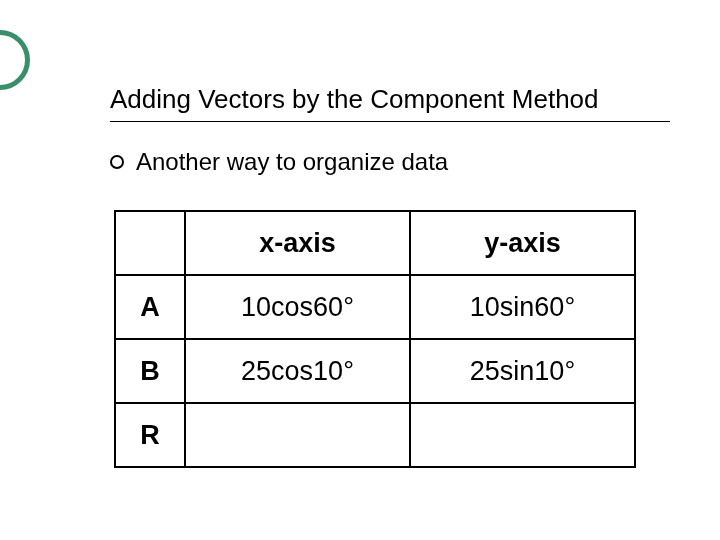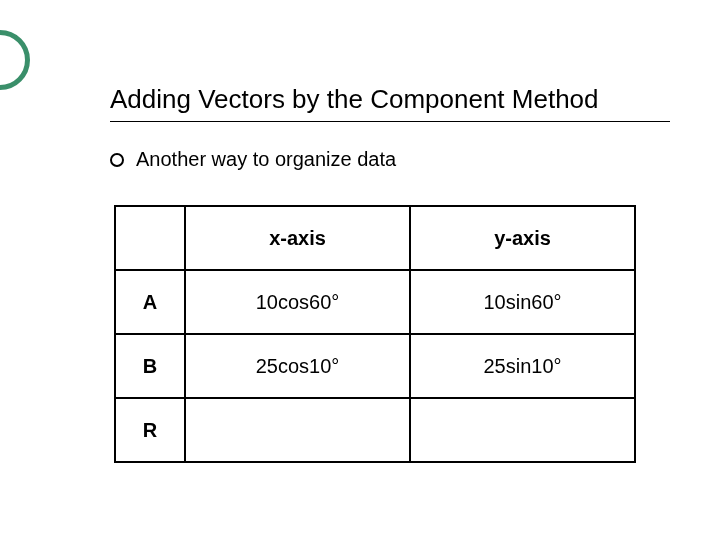--- a/index.html
+++ b/index.html
@@ -44,38 +44,38 @@
   }
   .bullet-icon {
     width: 14px;
     height: 14px;
     border: 2px solid #000;
     border-radius: 50%;
     box-sizing: border-box;
     flex: 0 0 auto;
   }
   .bullet-text {
-    font-size: 20px;
+    font-size: 24px;
     text-align: right;
   }
   .tbl {
     border-collapse: collapse;
     width: 520px;
     table-layout: fixed;
     margin-left: 4px;
   }
   .tbl col.c0 { width: 70px; }
   .tbl col.c1 { width: 225px; }
   .tbl col.c2 { width: 225px; }
   .tbl th, .tbl td {
     border: 2px solid #000;
     text-align: center;
     vertical-align: middle;
     height: 50px;
-    font-size: 20px;
+    font-size: 27px;
     padding: 6px 4px;
   }
   .tbl th {
     font-weight: 700;
   }
   .rowlabel {
     font-weight: 700;
   }
 </style>
 </head>

